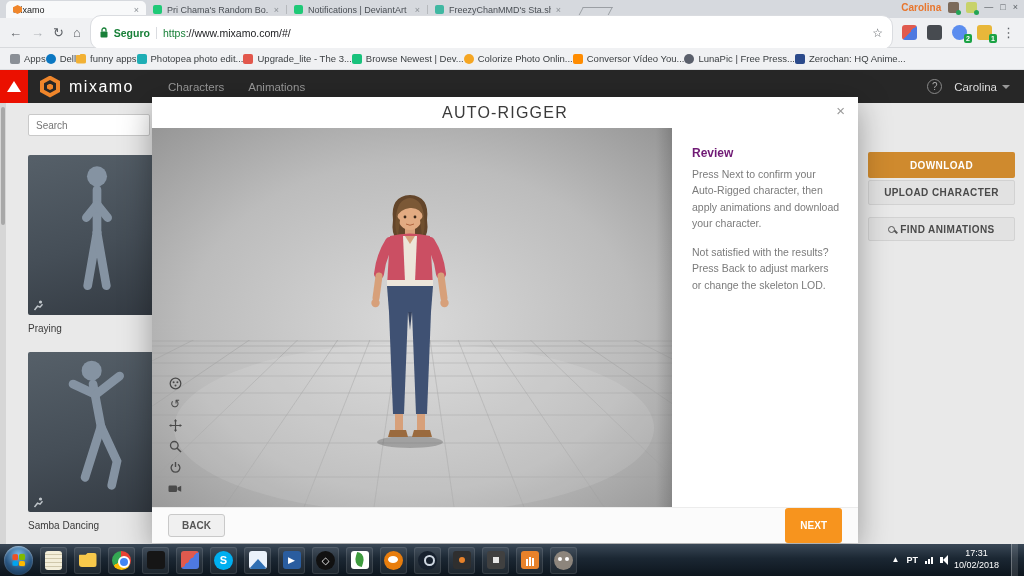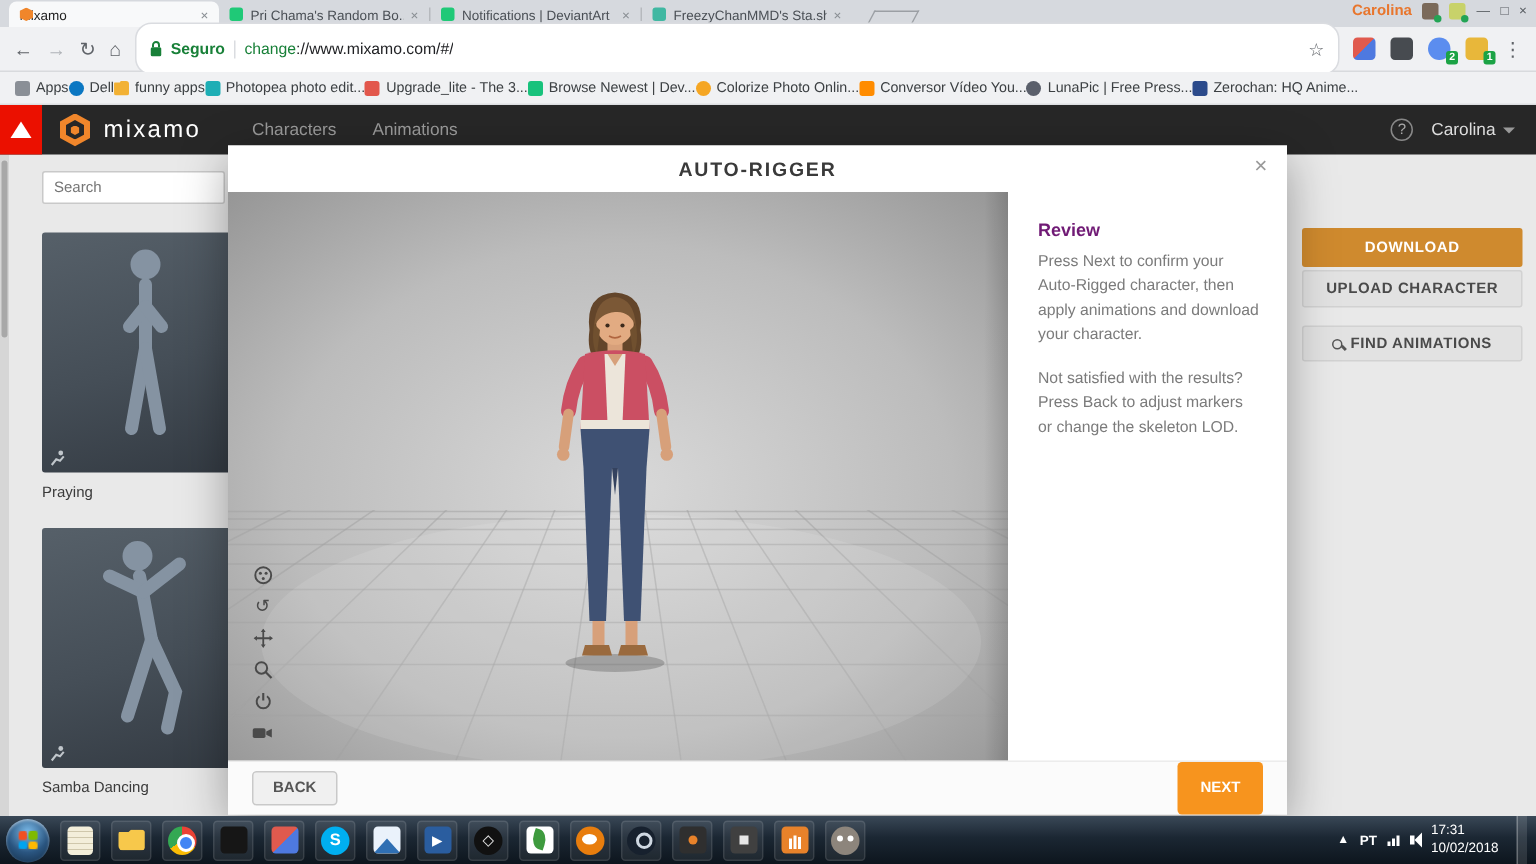--- a/index.html
+++ b/index.html
@@ -79,21 +79,21 @@
 .sidebtn{position:absolute;left:6px;width:147px;display:flex;align-items:center;justify-content:center;gap:5px;font-size:10px;font-weight:bold;letter-spacing:.4px;border-radius:2px}
 .sidebtn.dl{top:49px;height:26px;background:#cf8a2e;color:#fff}
 .sidebtn.up{top:77px;height:25px;background:#e2e2e2;color:#4a4a4a;border:1px solid #d2d2d2}
 .sidebtn.find{top:114px;height:24px;background:#e2e2e2;color:#4a4a4a;border:1px solid #d2d2d2}
 .mag{width:7px;height:7px;border:1.5px solid #555;border-radius:50%;position:relative;flex:none}
 .mag:after{content:"";position:absolute;width:4px;height:1.5px;background:#555;transform:rotate(45deg);right:-3.5px;bottom:-1px}
 
 
 .modal{position:absolute;left:152px;top:97px;width:706px;height:446px;background:#fff;z-index:10;box-shadow:0 8px 30px rgba(0,0,0,.35);display:flex;flex-direction:column}
 .modal-h{height:31px;display:flex;align-items:center;justify-content:center;position:relative;background:#fff}
-.modal-title{font-size:13px;font-weight:bold;letter-spacing:1.2px;color:#3a3a3a}
+.modal-title{font-size:16px;font-weight:normal;letter-spacing:1.2px;color:#3a3a3a}
 .modal-close{position:absolute;right:13px;top:6px;color:#9a9a9a;font-size:15px;line-height:1}
 .modal-body{flex:1;display:flex;min-height:0}
 .vp{width:520px;height:379px;position:relative;background:#b5b5b5;overflow:hidden;flex:none}
 .vp:after{content:"";position:absolute;right:0;top:0;bottom:0;width:16px;background:linear-gradient(90deg,transparent,rgba(0,0,0,.14))}
 .vtools{position:absolute;left:16px;bottom:12px;display:flex;flex-direction:column;gap:7px;align-items:center;z-index:3}
 .vtool{width:14px;height:14px;display:flex;align-items:center;justify-content:center;color:#4a4a4a;font-size:12px;line-height:1}
 .panel{flex:1;padding:18px 18px 0 20px}
 .panel h3{font-size:12px;color:#701a75;margin-bottom:6px}
 .panel p{font-size:10.5px;color:#7b7b7b;line-height:1.55;margin-bottom:13px}
 .modal-f{height:36px;border-top:1px solid #ececec;background:#fbfbfb;display:flex;align-items:center;justify-content:space-between;padding:0 16px}
@@ -135,21 +135,21 @@
 .ic-gimp{width:19px;height:19px;border-radius:50%;background:#8d857c;position:relative}
 .ic-gimp:after{content:"";position:absolute;left:4px;top:6px;width:4px;height:4px;border-radius:50%;background:#fff;box-shadow:7px 0 0 #fff}
 .tray{margin-left:auto;display:flex;align-items:center;gap:7px;padding-right:2px}
 .trayico{color:#fff;font-size:8px;line-height:1}
 .lang{color:#fff;font-size:9px;font-weight:bold}
 .bars{display:flex;align-items:flex-end;gap:1px}
 .bars i{width:2px;background:#fff;display:block}
 .bar1{height:3px}.bar2{height:5px}.bar3{height:7px}
 .spkr{position:relative;width:3px;height:6px;background:#fff;margin-right:4px}
 .spkr:after{content:"";position:absolute;left:3px;top:-2px;border-top:5px solid transparent;border-bottom:5px solid transparent;border-right:5px solid #fff}
-.clock{color:#fff;font-size:9px;text-align:left;line-height:1.3}
+.clock{color:#fff;font-size:9px;text-align:center;line-height:1.3}
 .showdesk{width:7px;height:32px;background:rgba(255,255,255,.12);border-left:1px solid rgba(255,255,255,.28);margin-left:5px}
 </style>
 </head>
 <body>
 
 <div id="screen">
 
   <div class="tabstrip">
     <div class="tab active">
       <span class="fav hex"></span>
@@ -193,21 +193,21 @@
     <span class="tbico dim">→</span>
     <span class="tbico">↻</span>
     <span class="tbico">⌂</span>
     <div class="omnibox">
       <svg width="8" height="11">
           <rect x="0.5" y="4.5" width="7" height="6" rx="1" fill="#188038"></rect>
           <path d="M2 4.5 V3 a2 2 0 0 1 4 0 v1.5" fill="none" stroke="#188038" stroke-width="1.3"></path>
         </svg>
       <span class="secure">Seguro</span>
       <span class="obsep"></span>
-      <span class="url"><b>change</b><span>://www.mixamo.com/#/</span></span>
+      <span class="url"><b>https</b><span>://www.mixamo.com/#/</span></span>
       <span class="star">☆</span>
     </div>
     <div class="exts">
       <span class="ext e1"></span>
       <span class="ext e2"></span>
       <span class="ext e3">
           <span class="ebadge">2</span>
         </span>
       <span class="ext e4">
           <span class="ebadge">1</span>

